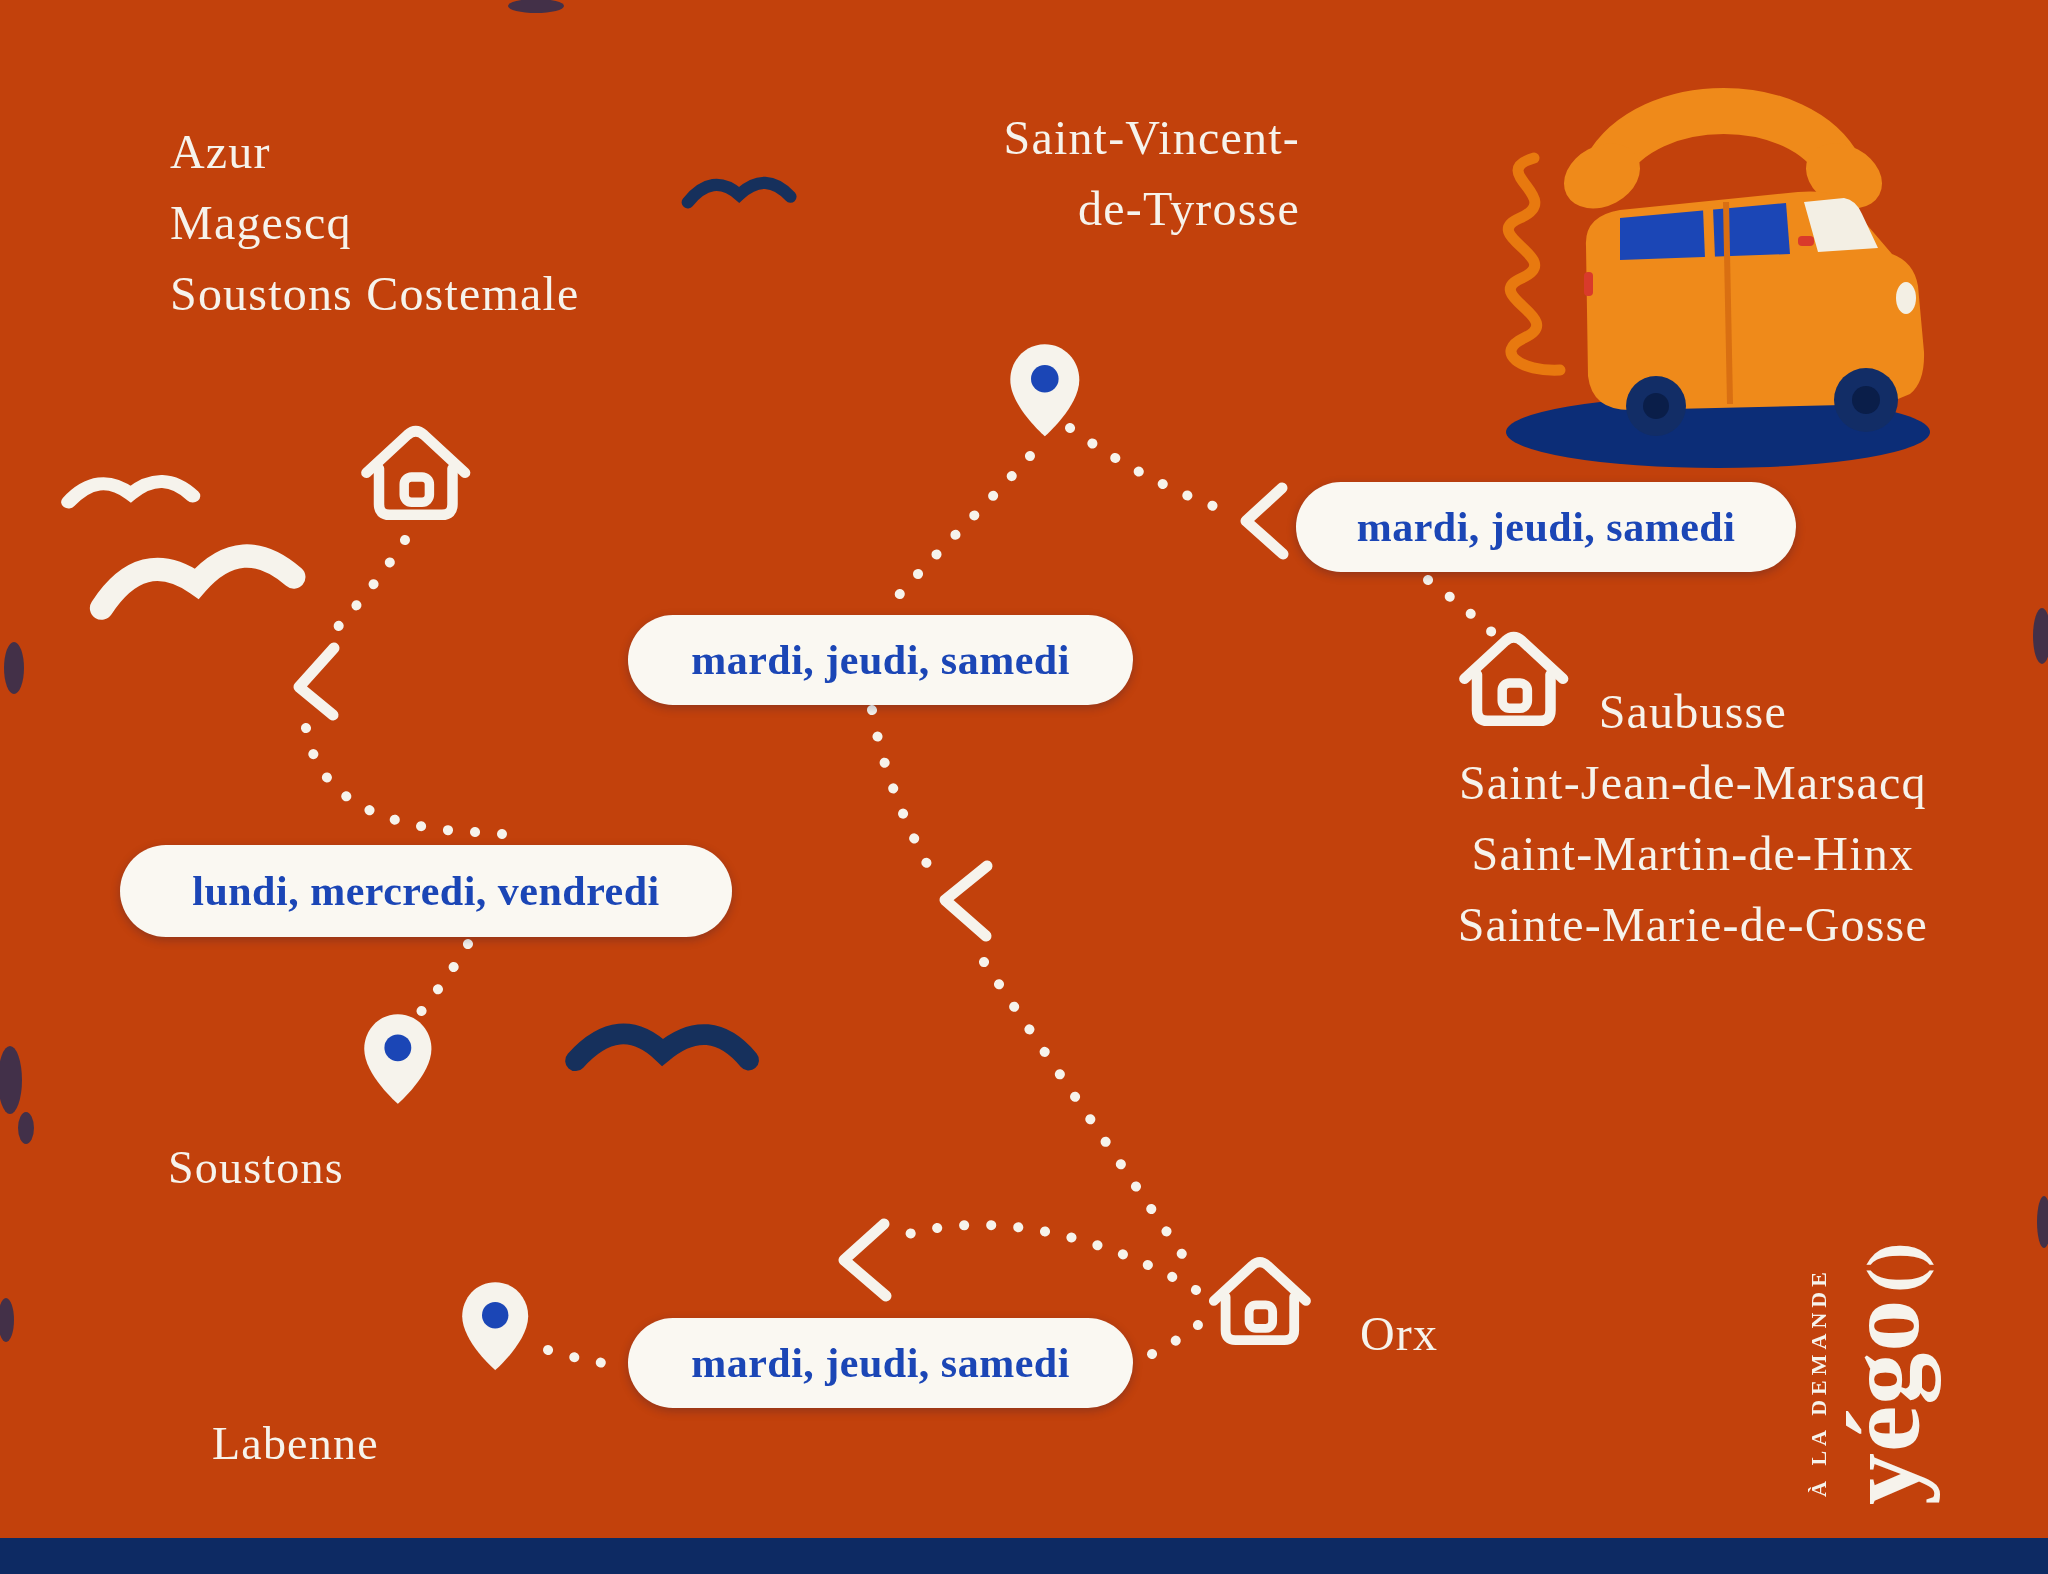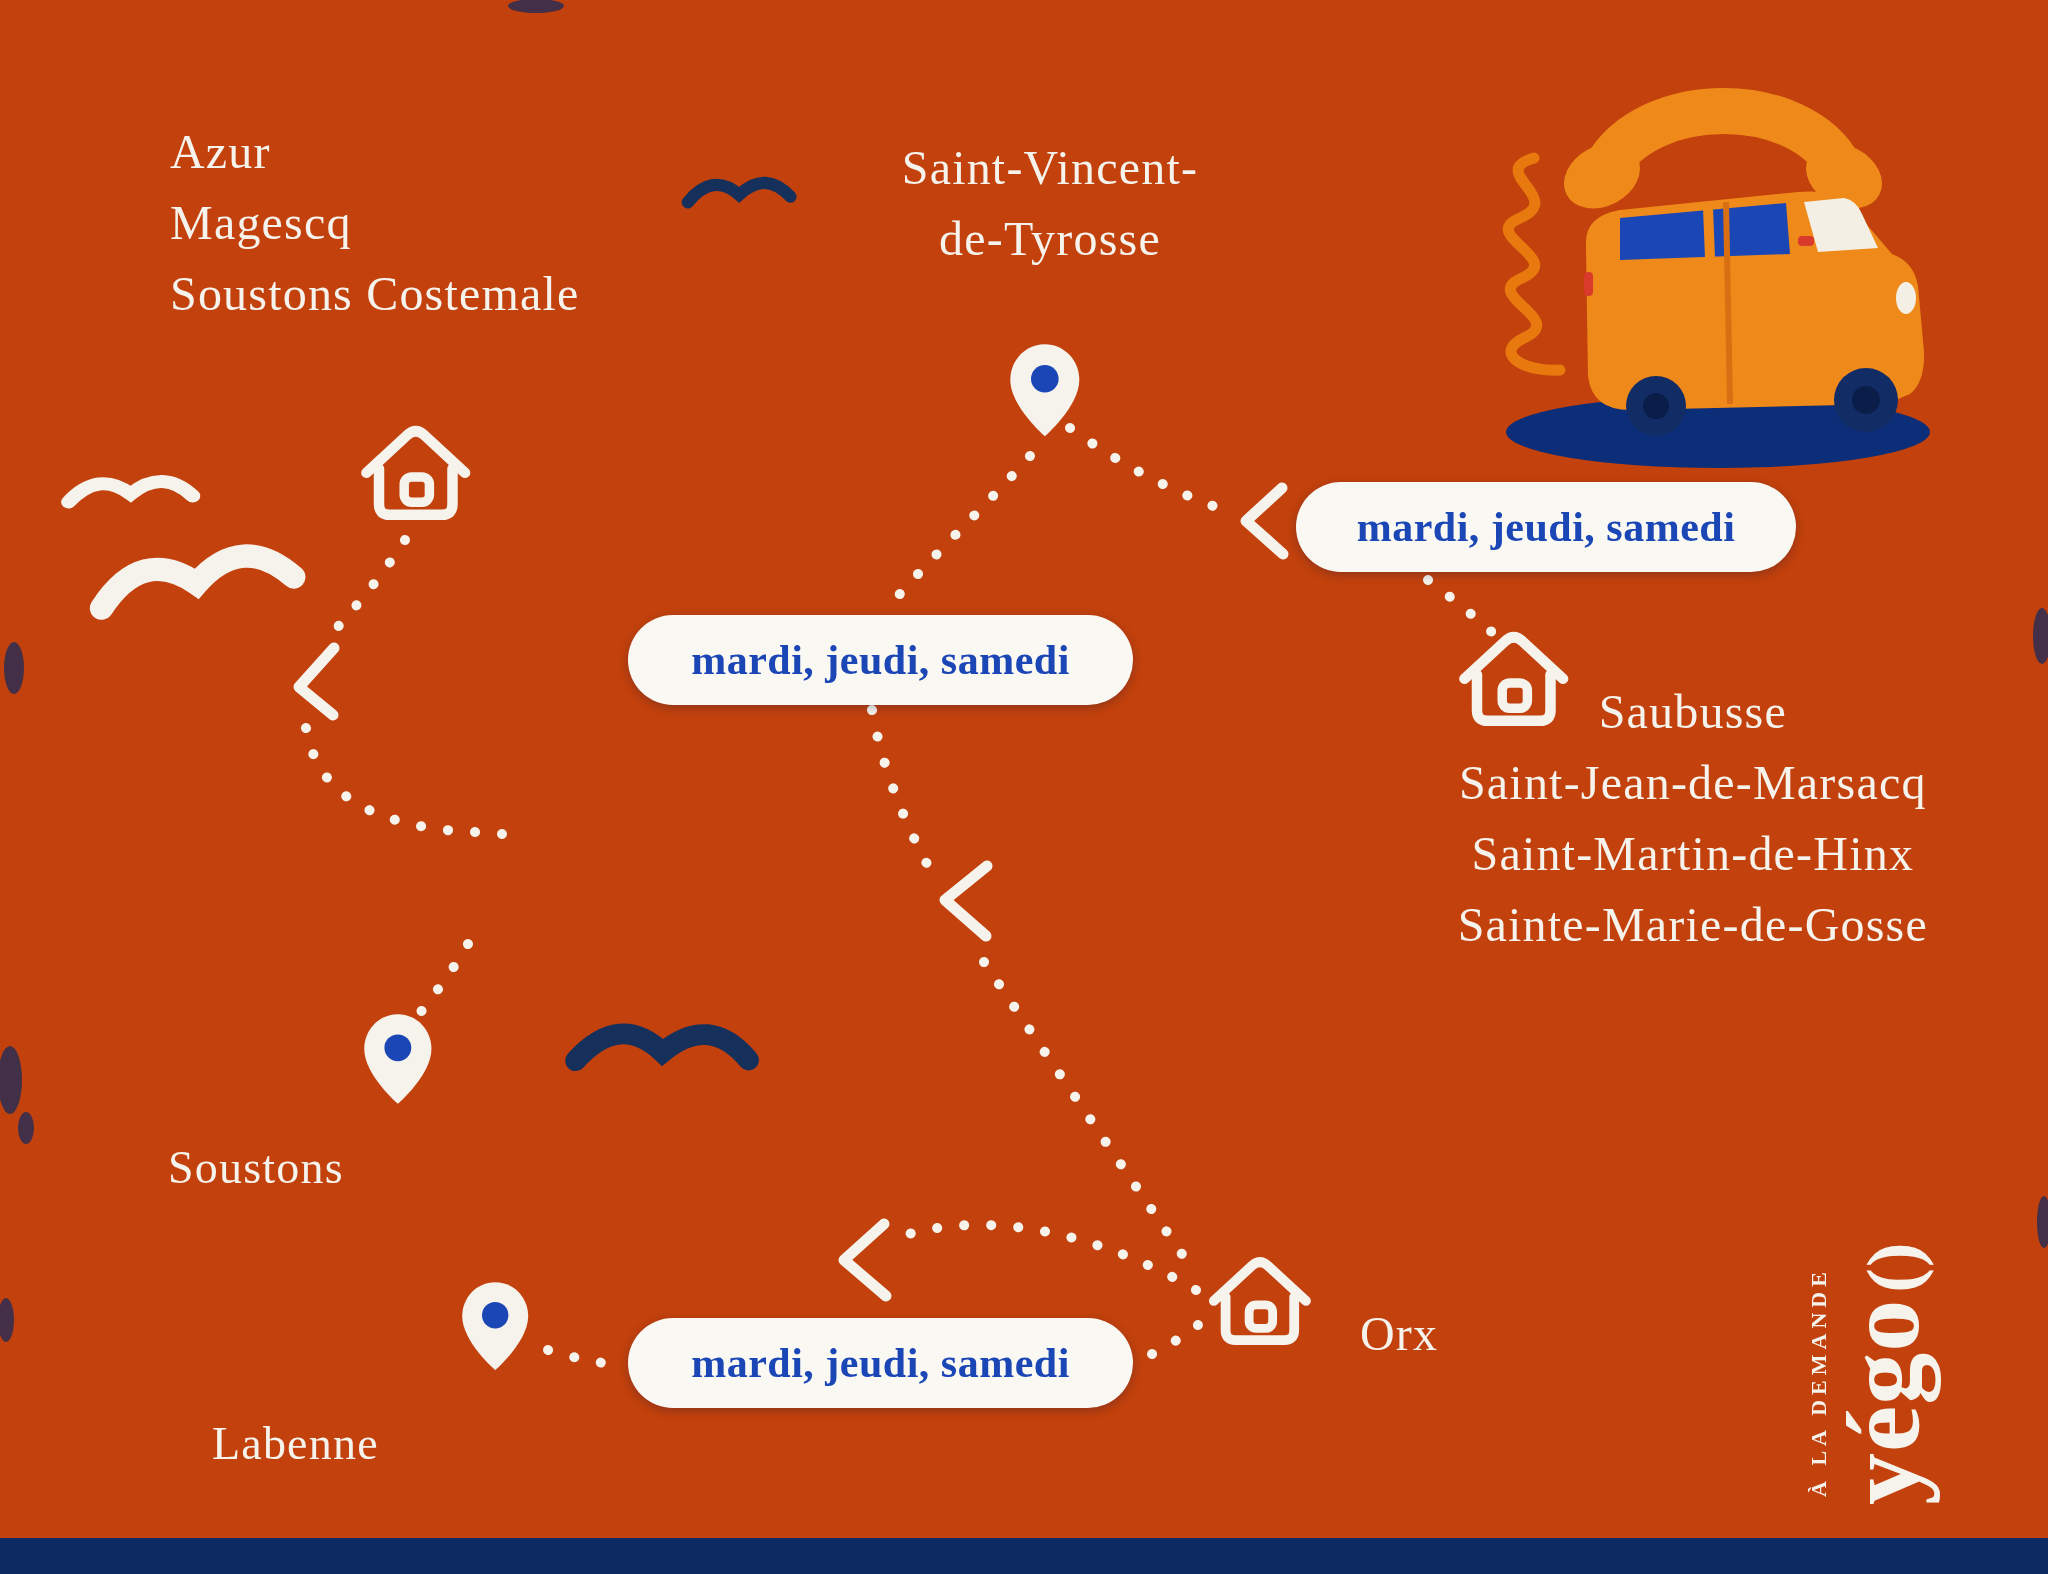--- a/index.html
+++ b/index.html
@@ -136,39 +136,40 @@
       </g>
     </g>
   </svg>
 
   <div class="label" style="left:170px;top:116px;">
     <div>Azur</div>
     <div>Magescq</div>
     <div>Soustons Costemale</div>
   </div>
 
-  <div class="label center" style="left:800px;top:132px;width:500px;">
+  <div class="label center" style="left:800px;top:102px;width:500px;text-align:right;">
     <div>Saint-Vincent-</div>
     <div>de-Tyrosse</div>
   </div>
 
   <div class="label right" style="right:120px;top:676px;">
     <div>Saubusse</div>
     <div>Saint-Jean-de-Marsacq</div>
     <div>Saint-Martin-de-Hinx</div>
     <div>Sainte-Marie-de-Gosse</div>
   </div>
 
   <div class="label" style="left:1360px;top:1296px;line-height:76px;">
     <div>Orx</div>
   </div>
 
   <div class="label big" style="left:168px;top:1132px;">Soustons</div>
   <div class="label big" style="left:212px;top:1408px;">Labenne</div>
 
+  <div class="pill" style="left:120px;top:845px;width:612px;height:92px;">lundi, mercredi, vendredi</div>
   <div class="pill" style="left:628px;top:615px;width:505px;height:90px;">mardi, jeudi, samedi</div>
   <div class="pill" style="left:1296px;top:482px;width:500px;height:90px;">mardi, jeudi, samedi</div>
   <div class="pill" style="left:628px;top:1318px;width:505px;height:90px;">mardi, jeudi, samedi</div>
 
   <div class="logo">
     <div class="logo-tagline">À LA DEMANDE</div>
     <div class="logo-brand">
       <span>yégo</span>
         <span class="logo-suffix">()</span>
     </div>

